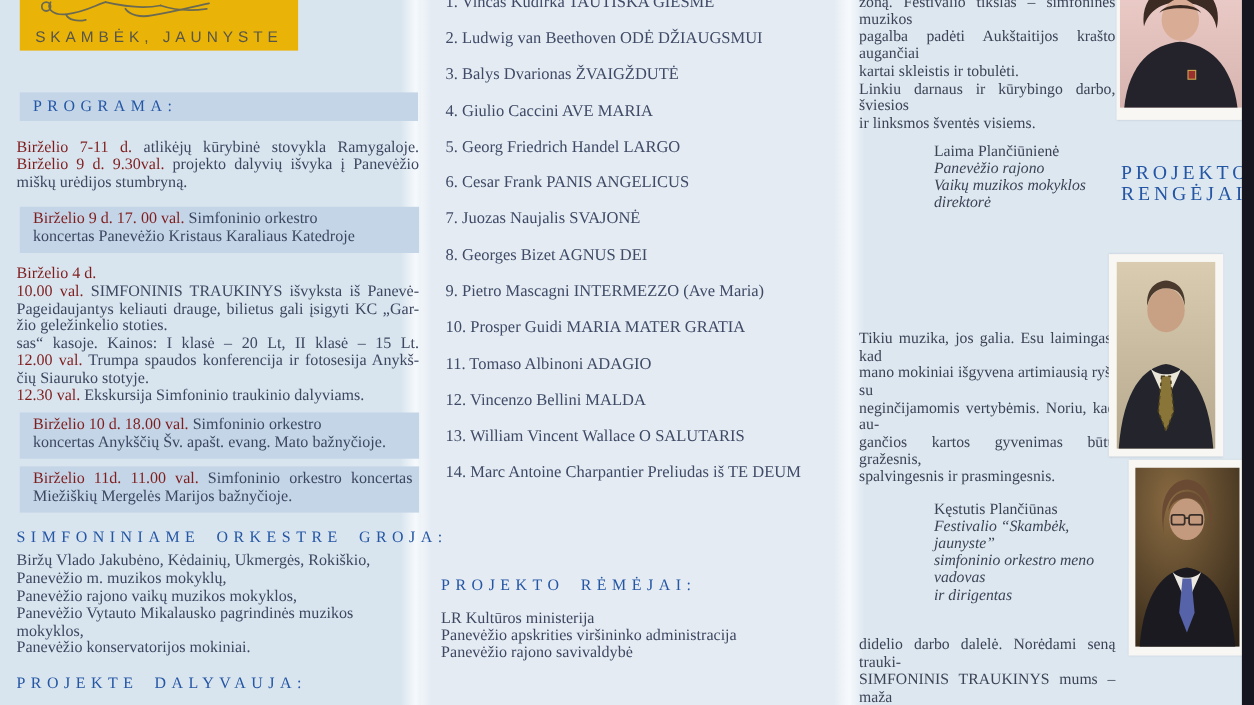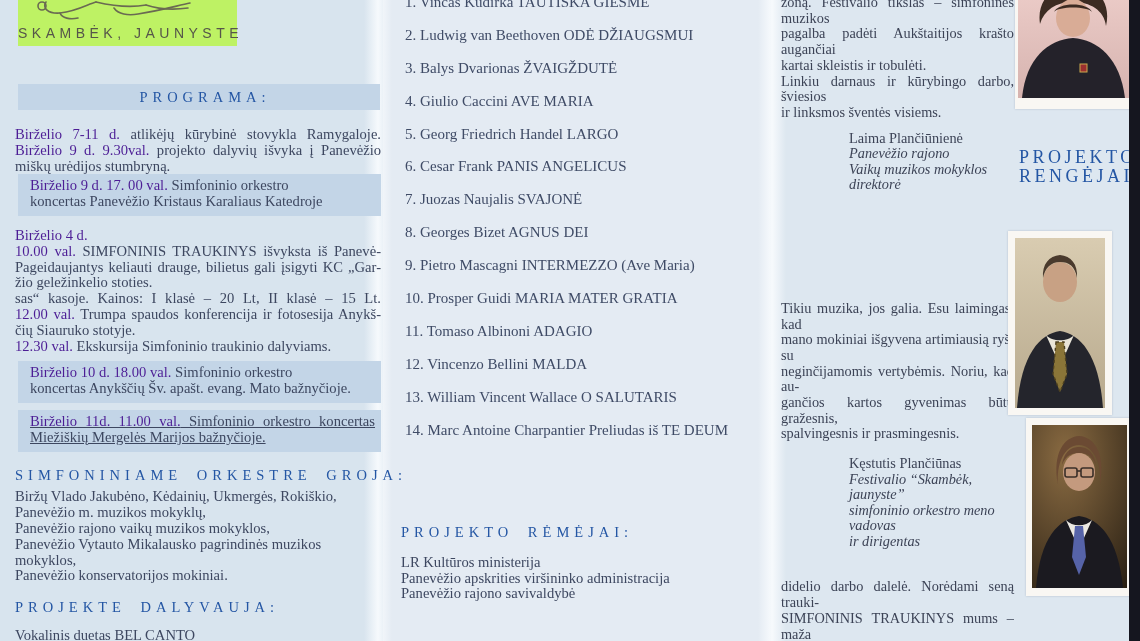--- a/index.html
+++ b/index.html
@@ -8,39 +8,39 @@
   .panel{position:absolute;top:0;bottom:0;}
   #panel-left{left:0;width:383px;background:#d8e4ee;}
   #panel-mid{left:383px;width:387px;background:#e4ebf3;}
   #panel-right{left:770px;width:370px;background:#dde7f0;}
   .fold{position:absolute;top:0;bottom:0;width:28px;
         background:linear-gradient(90deg,rgba(255,255,255,0),rgba(251,253,255,.85),rgba(255,255,255,0));}
   #fold1{left:364px}
   #fold2{left:758px}
 
   
-  #logo-box{position:absolute;left:18px;top:0;width:219px;height:46px;background:#bef264;}
+  #logo-box{position:absolute;left:18px;top:0;width:219px;height:46px;background:#eab308;padding-left:34px;}
   #logo-box svg{position:absolute;left:0;top:0;}
   #logo-title{position:absolute;left:0;right:0;top:25px;text-align:center;
       font-family:"Liberation Sans",sans-serif;font-size:14px;letter-spacing:4.5px;
       color:#56564a;white-space:nowrap;}
 
   .hdr{color:#2456a4;font-size:14.5px;letter-spacing:5px;word-spacing:6px;white-space:nowrap;}
   #programa-band{position:absolute;left:18px;top:84px;width:350px;height:26px;
-      background:#c3d5e7;line-height:27px;padding-left:12px;text-align:center;}
+      background:#c3d5e7;line-height:27px;padding-left:12px;}
 
   
   #left-col{position:absolute;left:15px;top:110px;width:366px;
       font-size:14.6px;line-height:15.8px;color:#3d4760;}
-  .blu{color:#4c1d95;}
-  .sblock{margin-top:0;}
+  .blu{color:#7f1d1d;}
+  .sblock{margin-top:14px;}
   #schedule .sblock:nth-child(1){margin-top:17px;}
   #schedule .sblock:nth-child(3){margin-top:12px;}
   #schedule .sblock:nth-child(4){margin-top:7px;}
-  #schedule .sblock:nth-child(5){margin-top:7px;text-decoration:underline;}
+  #schedule .sblock:nth-child(5){margin-top:7px;}
   .sband{background:#c3d5e7;margin-left:3px;padding:4px 6px 6px 12px;}
   .just{text-align:justify;text-align-last:justify;}
   .hdr-flow{margin-top:16px;}
   #orch-list{margin-top:6px;white-space:pre-line;}
   #left-partial{margin-top:12px;white-space:nowrap;}
 
   
   #plist{position:absolute;left:405px;top:-6px;width:365px;font-size:15px;color:#3f4b66;}
   .pitem{height:32.9px;white-space:nowrap;}
   #mid-bottom{position:absolute;left:401px;top:524px;width:360px;

